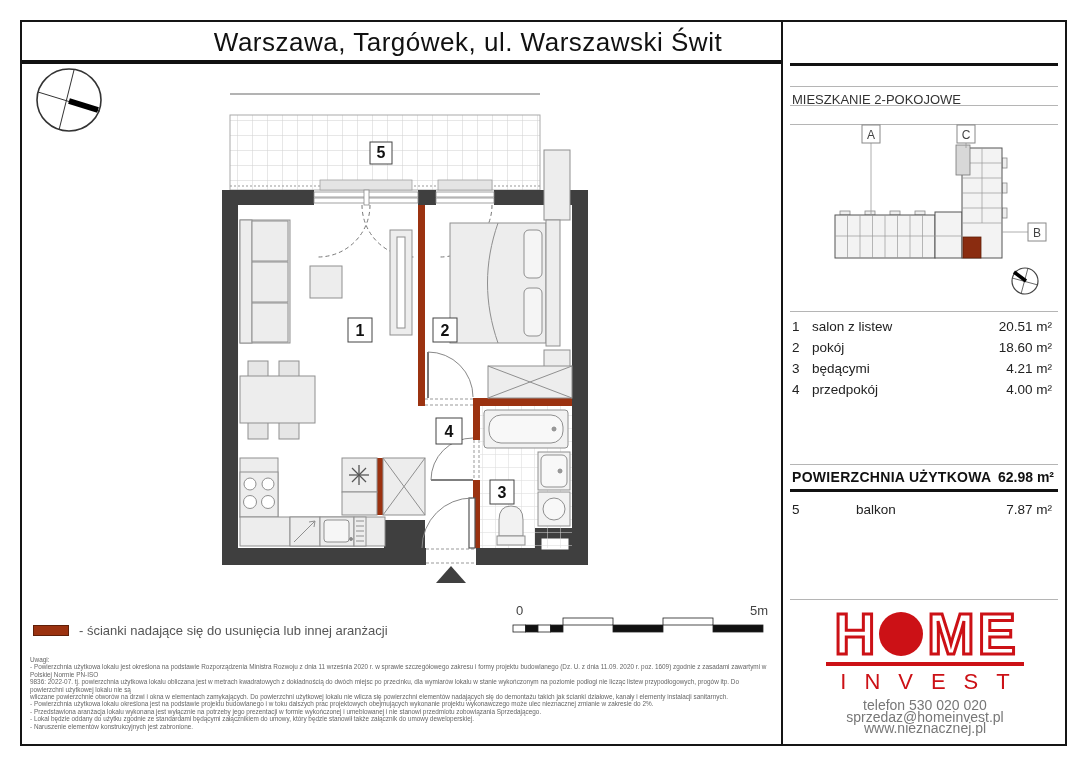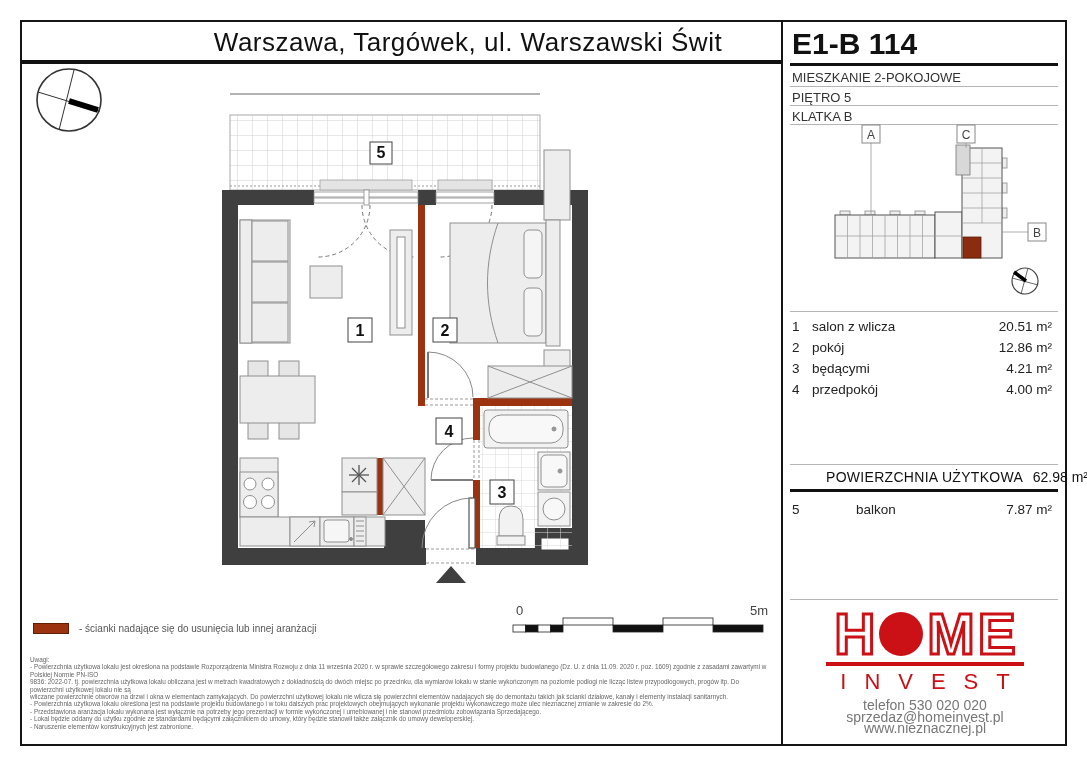--- a/index.html
+++ b/index.html
@@ -6,46 +6,46 @@
   .page{position:relative;width:1087px;height:768px;background:#fff;overflow:hidden;
         font-family:"Liberation Sans", sans-serif;color:#1a1a1a;}
   .abs{position:absolute;}
   .frame{left:20px;top:20px;width:1043px;height:722px;border:2px solid #151515;}
   .vdivider{left:781px;top:20px;width:2px;height:726px;background:#151515;}
   .title{left:22px;top:27px;width:892px;text-align:center;font-size:26px;letter-spacing:.5px;color:#111;}
   .title-rule{left:22px;top:60px;width:759px;height:4px;background:#111;}
   
   .unit-id{left:792px;top:27px;font-size:30px;font-weight:bold;color:#111;}
   .unit-rule{left:790px;top:63px;width:268px;height:3px;background:#111;}
-  .spec-row{left:792px;width:264px;font-size:13px;color:#333;}
+  .spec-row{left:792px;width:264px;font-size:13px;color:#333;margin-top:22px;}
   .thin-line{left:790px;width:268px;height:1px;background:#b5b5b5;}
   .rooms{left:792px;top:316px;width:260px;}
   .room-row{display:flex;height:21px;font-size:13.5px;color:#222;align-items:center;}
   .rno{width:20px;}
   .rname{flex:1;}
   .rarea{}
   .area-topline{left:790px;top:464px;width:268px;height:1px;background:#b5b5b5;}
-  .area-row{left:792px;top:469px;width:262px;display:flex;font-size:14px;font-weight:normal;color:#111;margin-left:34px;}
+  .area-row{left:792px;top:469px;width:262px;display:flex;font-size:14px;font-weight:bold;color:#111;}
   .area-row .lbl{flex:1;letter-spacing:.3px;}
   .area-rule{left:790px;top:489px;width:268px;height:3px;background:#111;}
   .balk-row{left:792px;top:502px;width:260px;display:flex;font-size:13.5px;color:#222;}
   .balk-row .bno{width:20px;}
   .balk-row .bname{flex:1;margin-left:44px;}
   .hr-gray{left:790px;height:1px;background:#b5b5b5;width:268px;}
   
   .logo{left:800px;top:606px;width:250px;text-align:center;}
   .home-row{display:flex;justify-content:center;align-items:center;gap:3px;}
   .hletter{font-size:57px;font-weight:bold;line-height:56px;color:#fff;
            -webkit-text-stroke:3px #cc1116;text-stroke:3px #cc1116;}
   .o-circle{width:44px;height:44px;border-radius:50%;background:#cc1116;margin:0 1px;}
   .brand-rule{width:198px;height:4px;background:#cc1116;margin:0 auto 3px auto;}
   .invest{font-size:22px;font-weight:normal;color:#cc1116;letter-spacing:18px;margin-right:-18px;}
   .contacts{left:800px;top:700px;width:250px;text-align:center;font-size:14px;color:#777;line-height:11.5px;}
   
-  .legend{left:33px;top:623px;display:flex;align-items:center;font-size:10px;color:#555;}
+  .legend{left:33px;top:623px;display:flex;align-items:center;font-size:13px;color:#555;}
   .legend-swatch{width:34px;height:9px;background:#9b3210;border:1px solid #5f1f08;margin-right:10px;}
   .notes{left:30px;top:656px;width:742px;font-size:6.4px;line-height:7.4px;color:#666;}
 </style>
 </head>
 <body>
 
 <div class="page">
 
   <div class="abs frame"></div>
   <div class="abs vdivider"></div>
@@ -253,27 +253,24 @@
     <div>Uwagi:</div>
     <div>- Powierzchnia użytkowa lokalu jest określona na podstawie Rozporządzenia Ministra Rozwoju z dnia 11 września 2020 r. w sprawie szczegółowego zakresu i formy projektu budowlanego (Dz. U. z dnia 11.09. 2020 r. poz. 1609) zgodnie z zasadami zawartymi w Polskiej Normie PN-ISO</div>
     <div>9836: 2022-07. tj. powierzchnia użytkowa lokalu obliczana jest w metrach kwadratowych z dokładnością do dwóch miejsc po przecinku, dla wymiarów lokalu w stanie wykończonym na poziomie podłogi nie licząc listew przypodłogowych, progów itp. Do powierzchni użytkowej lokalu nie są</div>
     <div>wliczane powierzchnie otworów na drzwi i okna w elementach zamykających. Do powierzchni użytkowej lokalu nie wlicza się powierzchni elementów nadających się do demontażu takich jak ścianki działowe, kanały i elementy instalacji sanitarnych.</div>
     <div>- Powierzchnia użytkowa lokalu określona jest na podstawie projektu budowlanego i w toku dalszych prac projektowych obejmujących wykonanie projektu wykonawczego może ulec nieznacznej zmianie w zakresie do 2%.</div>
     <div>- Przedstawiona aranżacja lokalu wykonana jest wyłącznie na potrzeby jego prezentacji w formie wykończonej i umeblowanej i nie stanowi przedmiotu zobowiązania Sprzedającego.</div>
     <div>- Lokal będzie oddany do użytku zgodnie ze standardami będącymi załącznikiem do umowy, który będzie stanowił także załącznik do umowy deweloperskiej.</div>
     <div>- Naruszenie elementów konstrukcyjnych jest zabronione.</div>
   </div>
 
-  <div class="abs unit-id">E1-B 114</div>
   <div class="abs unit-rule"></div>
   <div class="abs spec-row" style="top:70px;">MIESZKANIE 2-POKOJOWE</div>
   <div class="abs thin-line" style="top:86px;"></div>
-  <div class="abs spec-row" style="top:90px;">PIĘTRO 5</div>
   <div class="abs thin-line" style="top:105px;"></div>
-  <div class="abs spec-row" style="top:109px;">KLATKA B</div>
   <div class="abs thin-line" style="top:124px;"></div>
 
   <svg class="abs" style="left:788px;top:123px;" width="272" height="182" viewBox="0 0 272 182">
     <g stroke="#888" stroke-width="0.8" fill="#eee">
       <rect x="52" y="88" width="10" height="4"></rect>
         <rect x="77" y="88" width="10" height="4"></rect>
       <rect x="102" y="88" width="10" height="4"></rect>
         <rect x="127" y="88" width="10" height="4"></rect>
       <rect x="214" y="35" width="5" height="10"></rect>
         <rect x="214" y="60" width="5" height="10"></rect>
@@ -320,27 +317,27 @@
       <line x1="224" y1="155" x2="250" y2="162" stroke="#444" stroke-width="0.8"></line>
       <line x1="226" y1="149" x2="238" y2="158" stroke="#000" stroke-width="3.5"></line>
     </g>
   </svg>
 
   <div class="abs hr-gray" style="top:311px;"></div>
 
   <div class="abs rooms">
     <div class="room-row">
       <span class="rno">1</span>
-      <span class="rname">salon z wlicza</span>
+      <span class="rname">salon z listew</span>
       <span class="rarea">20.51 m²</span>
     </div>
     <div class="room-row">
       <span class="rno">2</span>
       <span class="rname">pokój</span>
-      <span class="rarea">12.86 m²</span>
+      <span class="rarea">18.60 m²</span>
     </div>
     <div class="room-row">
       <span class="rno">3</span>
       <span class="rname">będącymi</span>
       <span class="rarea">4.21 m²</span>
     </div>
     <div class="room-row">
       <span class="rno">4</span>
       <span class="rname">przedpokój</span>
       <span class="rarea">4.00 m²</span>

